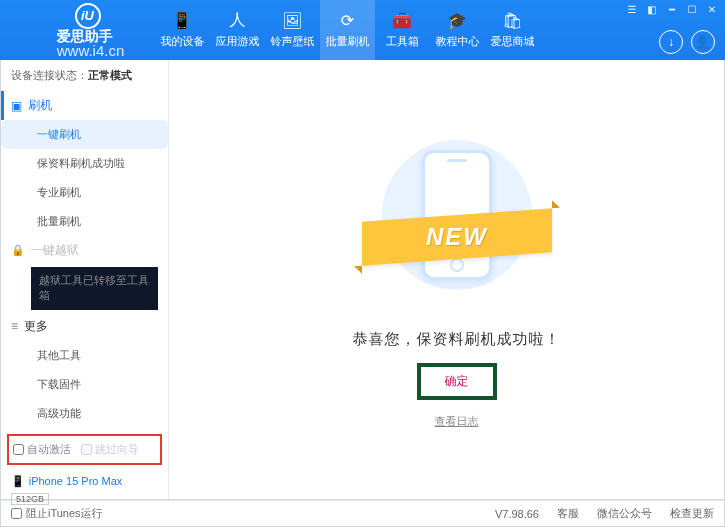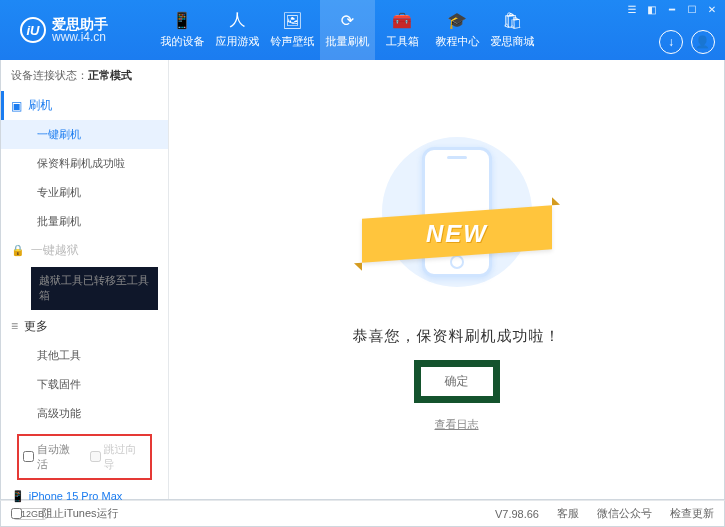--- a/index.html
+++ b/index.html
@@ -1,63 +1,63 @@
 <!DOCTYPE html>
 <html><head>
 <meta charset="utf-8">
 <style>
 * { margin: 0; padding: 0; box-sizing: border-box; font-family: "Microsoft YaHei", Arial, sans-serif; }
 body { width: 725px; height: 527px; overflow: hidden; background: #fff; }
 .titlebar { height: 60px; background: linear-gradient(to bottom, #1e88f5, #1b7cf0); display: flex; align-items: center; position: relative; }
-.logo-block { display: flex; align-items: center; padding-left: 20px; width: 155px; }
+.logo-block { display: flex; align-items: center; padding-left: 20px; width: 155px; flex-direction: column; }
 .logo-circle { width: 26px; height: 26px; border: 2px solid #fff; border-radius: 50%; display: flex; align-items: center; justify-content: center; color: #fff; font-weight: bold; font-size: 13px; font-style: italic; }
 .logo-text { color: #fff; margin-left: 6px; }
 .logo-text .cn { font-size: 14px; font-weight: bold; line-height: 1; }
-.logo-text .url { font-size: 12px; opacity: 0.85; line-height: 1; }
+.logo-text .url { font-size: 15px; opacity: 0.85; line-height: 1; }
 .nav { display: flex; height: 100%; }
 .nav-item { width: 55px; display: flex; flex-direction: column; align-items: center; justify-content: center; color: #fff; font-size: 11px; cursor: pointer; gap: 4px; }
 .nav-item.active { background: rgba(255,255,255,0.18); }
 .nav-icon { height: 18px; display: flex; align-items: center; justify-content: center; font-size: 16px; }
 .window-controls { position: absolute; top: 4px; right: 6px; display: flex; gap: 6px; color: #fff; font-size: 10px; }
 .window-controls span { cursor: pointer; opacity: 0.9; width: 14px; text-align: center; }
 .right-circles { position: absolute; right: 10px; bottom: 6px; display: flex; gap: 8px; }
 .circle-btn { width: 24px; height: 24px; border: 1.5px solid #fff; border-radius: 50%; display: flex; align-items: center; justify-content: center; color: #fff; font-size: 12px; cursor: pointer; }
 .content { display: flex; height: 440px; border: 1px solid #d0d7de; border-top: none; gap: 20px; }
 .sidebar { width: 168px; border-right: 1px solid #e5e8eb; display: flex; flex-direction: column; }
 .status-row { font-size: 11px; color: #666; padding: 8px 10px; }
 .status-row b { color: #333; }
 .section-head { display: flex; align-items: center; padding: 6px 10px; font-size: 12px; color: #333; gap: 6px; }
 .section-head.active { border-left: 3px solid #1b7cf0; padding-left: 7px; color: #1b7cf0; }
 .sub-item { font-size: 11px; color: #555; padding: 7px 10px 7px 36px; cursor: pointer; }
-.sub-item.active { background: #e8f2ff; color: #1b7cf0; }
+.sub-item.active { background: #e8f2ff; color: #1b7cf0; border-radius: 6px; }
 .sub-item.boxed { background: #0f172a; color: #888; line-height: 1.4; margin: 2px 10px 2px 30px; padding: 6px 8px; }
 .lock-icon { color: #bbb; font-size: 11px; }
 .more-icon { color: #888; font-size: 12px; }
-.checkbox-row { border: 2px solid #e53935; margin: 6px 16px; padding: 6px 4px; display: flex; gap: 10px; font-size: 11px; color: #888; }
+.checkbox-row { border: 2px solid #e53935; margin: 6px 6px; padding: 6px 4px; display: flex; gap: 10px; font-size: 11px; color: #888; }
 .checkbox-row label { display: flex; align-items: center; gap: 3px; }
 .device-block { padding: 4px 10px 6px; }
 .device-name { color: #1b7cf0; font-size: 11px; display: flex; align-items: center; gap: 4px; }
-.device-cap { display: inline-block; border: 1px solid #ccc; font-size: 9px; color: #666; padding: 0 4px; margin-top: 3px; border-radius: 6px; }
+.device-cap { display: inline-block; border: 1px solid #ccc; font-size: 9px; color: #666; padding: 0 4px; margin-top: 3px; border-radius: 0; }
 .device-type { font-size: 10px; color: #999; margin-top: 3px; }
 .main { flex: 1; display: flex; flex-direction: column; align-items: center; justify-content: center; position: relative; }
 .illustration { position: relative; width: 170px; height: 180px; }
 .circle-bg { position: absolute; width: 150px; height: 150px; background: #e9f3ff; border-radius: 50%; left: 10px; top: 10px; }
 .phone { position: absolute; width: 70px; height: 130px; background: #fff; border: 3px solid #cfe4ff; border-radius: 12px; left: 50px; top: 20px; box-shadow: 0 2px 6px rgba(30,120,240,0.15); }
 .phone::before { content: ""; position: absolute; top: 6px; left: 50%; transform: translateX(-50%); width: 20px; height: 3px; background: #cfe4ff; border-radius: 2px; }
 .phone::after { content: ""; position: absolute; bottom: 5px; left: 50%; transform: translateX(-50%); width: 10px; height: 10px; border: 2px solid #cfe4ff; border-radius: 50%; }
 .ribbon { position: absolute; top: 85px; left: -10px; width: 190px; height: 44px; background: #ffc53d; transform: skewY(-4deg); display: flex; align-items: center; justify-content: center; box-shadow: 0 2px 4px rgba(0,0,0,0.1); }
 .ribbon-text { color: #fff; font-size: 24px; font-weight: 900; font-style: italic; letter-spacing: 2px; transform: skewY(4deg); text-shadow: 1px 1px 0 #e6a215; }
 .ribbon::before, .ribbon::after { content: ""; position: absolute; width: 0; height: 0; }
 .ribbon::before { left: -8px; bottom: -8px; border-top: 8px solid #d49b1f; border-left: 8px solid transparent; }
 .ribbon::after { right: -8px; top: -8px; border-bottom: 8px solid #d49b1f; border-right: 8px solid transparent; }
 .success-text { font-size: 15px; color: #333; margin-top: 20px; letter-spacing: 1px; }
-.ok-btn { margin-top: 14px; border: 7px solid #14532d; background: #fff; padding: 6px 24px; font-size: 12px; color: #737373; cursor: pointer; }
+.ok-btn { margin-top: 14px; border: 4px solid #14532d; background: #fff; padding: 6px 24px; font-size: 12px; color: #be185d; cursor: pointer; }
 .log-link { margin-top: 14px; font-size: 11px; color: #888; text-decoration: underline; cursor: pointer; }
 .footer { height: 27px; border: 1px solid #d0d7de; border-top: 1px solid #e5e8eb; display: flex; align-items: center; font-size: 11px; color: #666; padding: 0 10px; }
-.footer-left { display: flex; align-items: center; gap: 20px; }
+.footer-left { display: flex; align-items: center; gap: 4px; }
 .footer-spacer { flex: 1; }
 .footer-item { margin-left: 18px; cursor: pointer; }
 input[type=checkbox] { width: 11px; height: 11px; }
 </style>
 </head>
 <body>
 
 <div class="titlebar">
   <div class="logo-block">
     <div class="logo-circle">iU</div>

